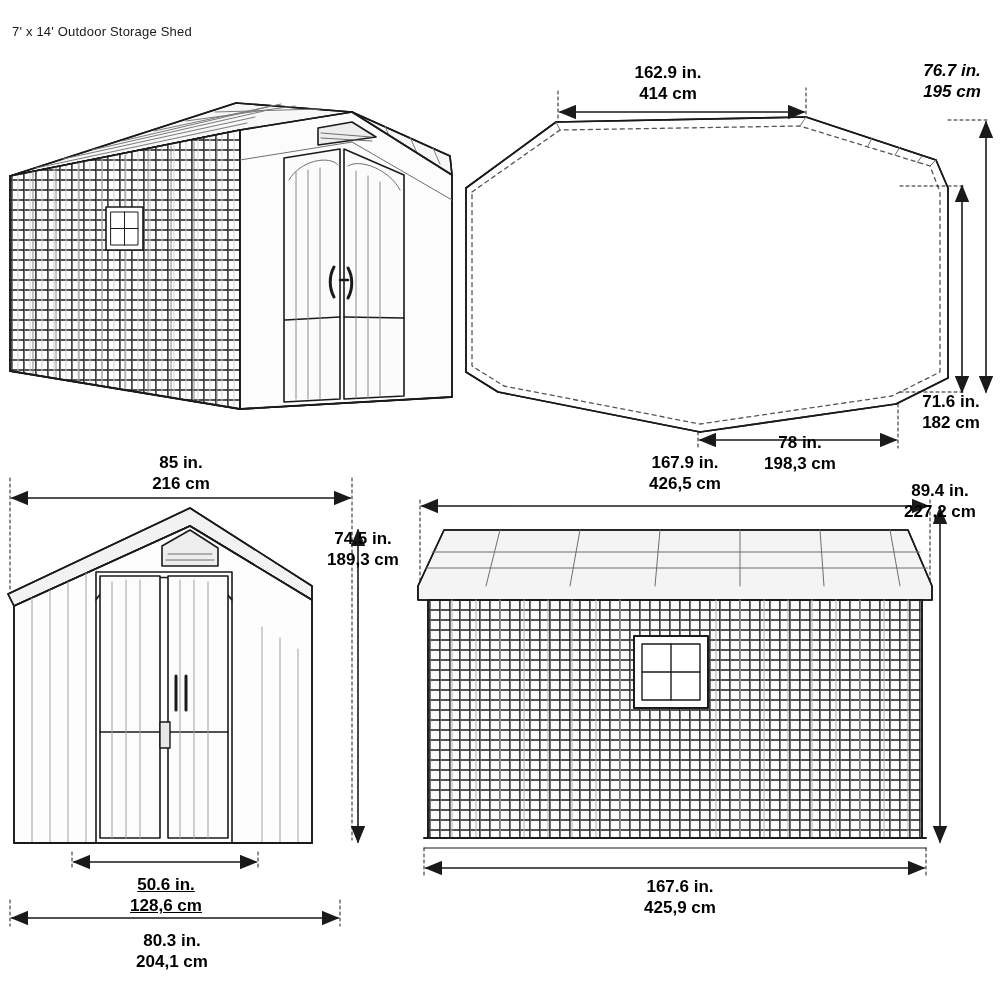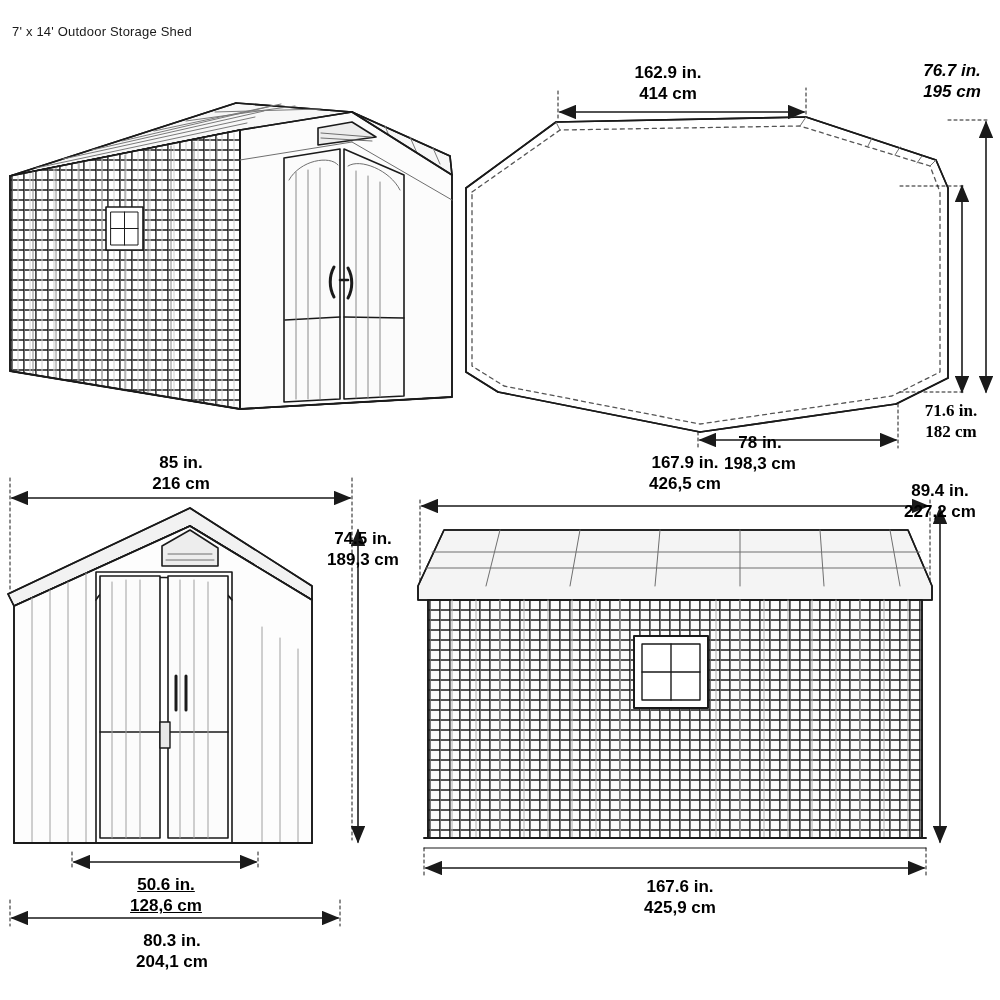--- a/index.html
+++ b/index.html
@@ -319,26 +319,26 @@
   <div class="dim" style="left:608px; top:48px; width:120px;margin-top:14px;">
     <span>162.9 in.</span>
     <span class="l2">414 cm</span>
   </div>
 
   <div class="dim" style="left:904px; top:60px; width:96px;font-style:italic;">
     <span>76.7 in.</span>
     <span class="l2">195 cm</span>
   </div>
 
-  <div class="dim" style="left:902px; top:400px; width:98px;font-family:Liberation Serif, serif;">
+  <div class="dim" style="left:902px; top:391px; width:98px;">
     <span>71.6 in.</span>
     <span class="l2">182 cm</span>
   </div>
 
-  <div class="dim" style="left:700px; top:432px; width:120px;">
+  <div class="dim" style="left:740px; top:432px; width:120px;">
     <span>78 in.</span>
     <span class="l2">198,3 cm</span>
   </div>
 
   <div class="dim" style="left:620px; top:452px; width:130px;">
     <span>167.9 in.</span>
     <span class="l2">426,5 cm</span>
   </div>
 
   <div class="dim" style="left:121px; top:452px; width:120px;">

